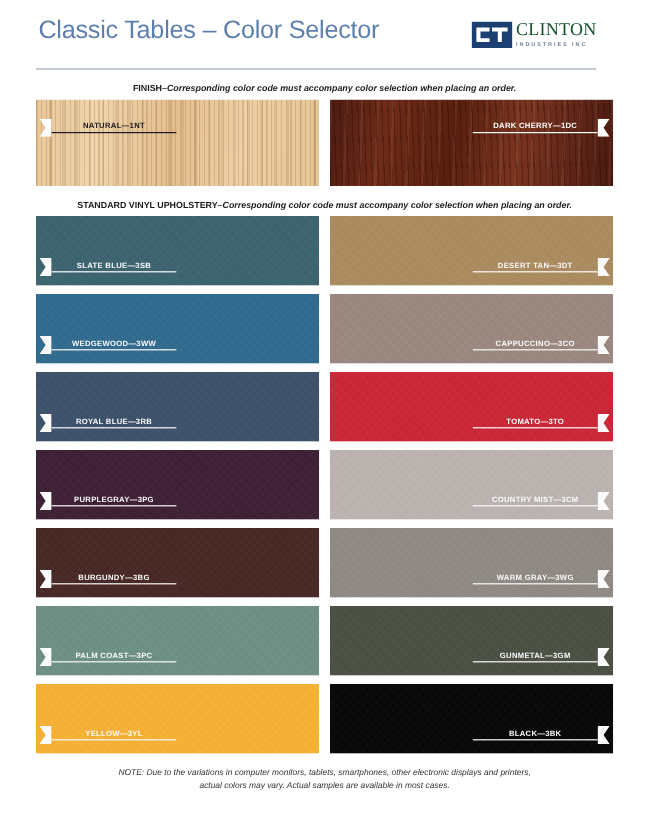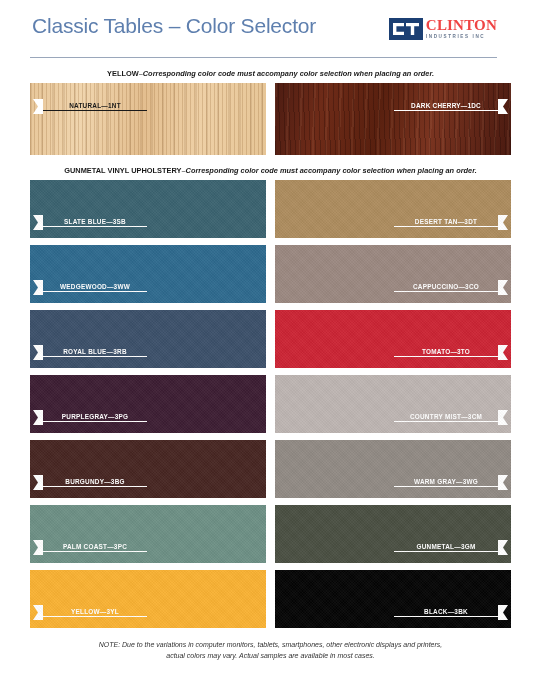--- a/index.html
+++ b/index.html
@@ -26,21 +26,21 @@
     color: #5e7fae;
     font-family: "Liberation Sans", sans-serif;
   }
   .logo {
     position: absolute; right: 0px; top: 6px;
     display: flex; align-items: flex-start; gap: 3px;
   }
   .logo-mark { width: 34px; height: 22px; display:block; }
   .logo-text { display: flex; flex-direction: column; line-height: 1; }
   .logo-name {
-    font-size: 15px; font-weight: 700; color: #ef4444;
+    font-size: 15px; font-weight: 400; color: #14532d;
     letter-spacing: 0.2px; font-family: "Liberation Serif", serif;
   }
   .logo-sub {
     font-size: 4.6px; font-weight: 700; color: #6b7b92;
     letter-spacing: 1.6px; margin-top: 2px;
     font-family: "Liberation Sans", sans-serif;
   }
 
   
   .section-head {
@@ -163,21 +163,21 @@
         </svg>
       </span>
       <span class="logo-text">
         <span class="logo-name">CLINTON</span>
         <span class="logo-sub">INDUSTRIES INC</span>
       </span>
     </div>
   </div>
 
   <div class="section-head">
-    <span class="lead">YELLOW</span><span class="desc">–Corresponding color code must accompany color selection when placing an order.</span>
+    <span class="lead">FINISH</span><span class="desc">–Corresponding color code must accompany color selection when placing an order.</span>
   </div>
 
   <div class="grid finish">
 
     <div class="swatch finish-sw">
       <div class="swatch-fill wood-natural"></div>
       <div class="banner left">
         <span class="notch">
           <svg width="10" height="15" viewBox="0 0 10 15">
               <path d="M0 0 L10 0 L10 15 L0 15 L5 7.5 Z" fill="#ffffff"></path>
@@ -195,21 +195,21 @@
           <svg width="10" height="15" viewBox="0 0 10 15">
               <path d="M0 0 L10 0 L5 7.5 L10 15 L0 15 Z" fill="#ffffff"></path>
             </svg>
         </span>
       </div>
     </div>
 
   </div>
 
   <div class="section-head">
-    <span class="lead">GUNMETAL VINYL UPHOLSTERY</span><span class="desc">–Corresponding color code must accompany color selection when placing an order.</span>
+    <span class="lead">STANDARD VINYL UPHOLSTERY</span><span class="desc">–Corresponding color code must accompany color selection when placing an order.</span>
   </div>
 
   <div class="grid vinyl" id="vinyl-grid">
       <div class="swatch vinyl-sw tex-grain">
         <div class="swatch-fill" style="background: rgb(59, 99, 112);"></div>
         <div class="banner left">
           <span class="notch">
             <svg width="10" height="15" viewBox="0 0 10 15">
               <path d="M0 0 L10 0 L10 15 L0 15 L5 7.5 Z" fill="#ffffff"></path>
             </svg>

